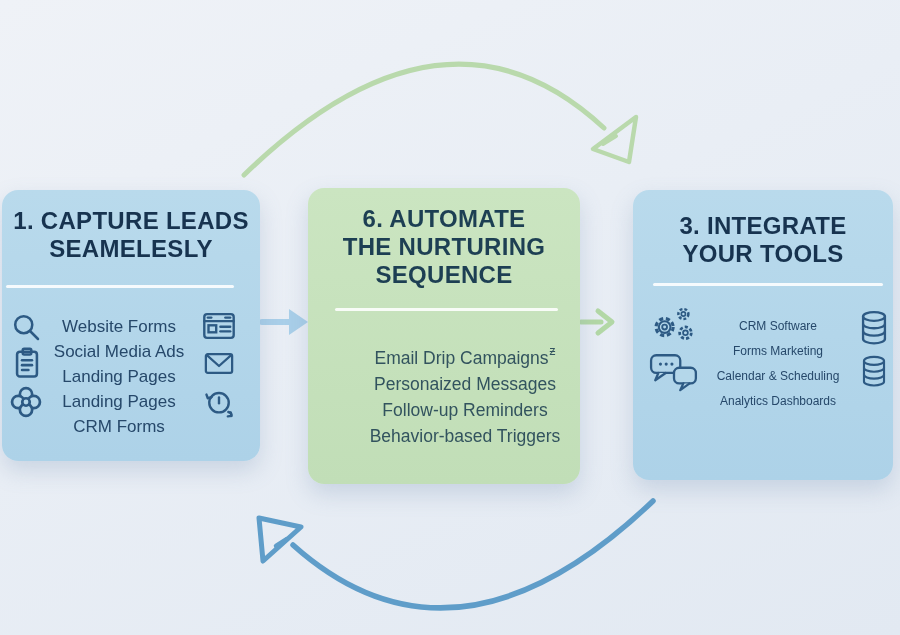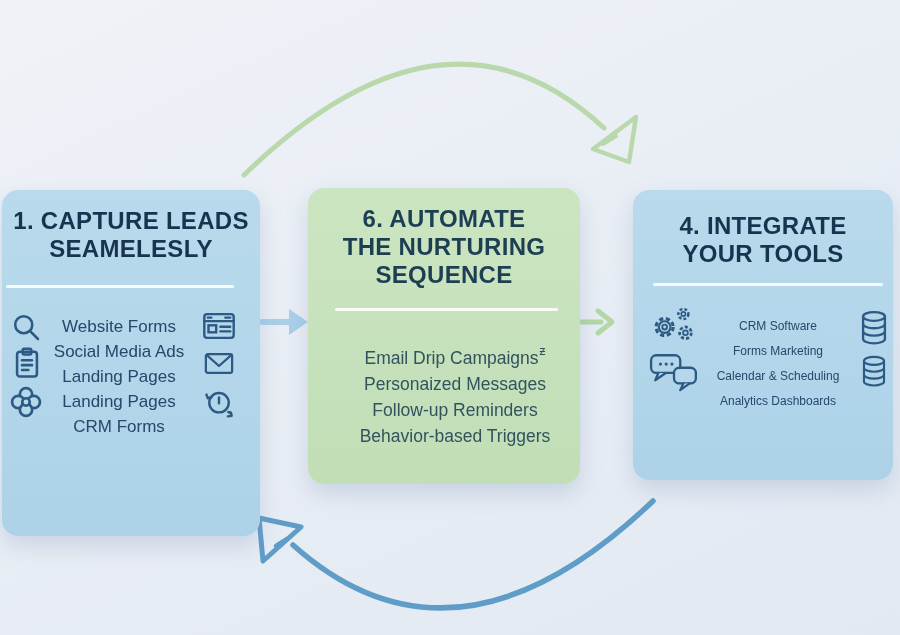--- a/index.html
+++ b/index.html
@@ -9,37 +9,37 @@
     background:linear-gradient(155deg,#eff2f7 0%,#e9eef5 45%,#e2e9f2 100%);
     position:relative; overflow:hidden;
   }
   .stage { position:absolute; inset:0; }
   svg.overlay { position:absolute; left:0; top:0; pointer-events:none; }
 
   .card {
     position:absolute; border-radius:16px;
     box-shadow:0 10px 22px rgba(110,140,175,.25);
   }
-  #card1 { left:2px;  top:190px; width:258px; height:346px; background:linear-gradient(180deg,#b9daec,#add2e8); }
+  #card1 { left:2px;  top:190px; width:258px; height:271px; background:linear-gradient(180deg,#b9daec,#add2e8); }
   #card2 { left:308px; top:188px; width:272px; height:296px; background:linear-gradient(180deg,#cbe5c1,#c1deb7); }
   #card3 { left:633px; top:190px; width:260px; height:290px; background:linear-gradient(180deg,#b9daec,#add2e8); }
 
   .title { position:absolute; left:0; right:0; text-align:center; font-weight:bold; letter-spacing:.3px; }
   #card1 .title { top:17px; font-size:24px; line-height:28px; color:#17334f; }
   #card2 .title { top:17px; font-size:24px; line-height:28px; color:#1d3f53; }
   #card3 .title { top:22px; font-size:24px; line-height:28px; color:#17334f; }
 
   .divider { position:absolute; height:3px; background:rgba(255,255,255,.88); border-radius:2px; }
   #card1 .divider { left:4px;  width:228px; top:95px; }
   #card2 .divider { left:27px; width:223px; top:120px; }
   #card3 .divider { left:20px; width:230px; top:93px; }
 
   .items { position:absolute; text-align:center; font-weight:500; }
   #card1 .items { top:124px; left:34px;  width:166px; font-size:17px;  line-height:25px; color:#26486a;text-align:center; }
-  #card2 .items { top:152px; left:0;     width:100%;  font-size:17.5px; line-height:26px; color:#32535e;padding-left:11px; }
+  #card2 .items { top:152px; left:10px;     width:100%;  font-size:17.5px; line-height:26px; color:#32535e;padding-left:11px; }
   #card3 .items { top:124px; left:50px;  width:190px; font-size:12px;  line-height:25px; color:#26486a; white-space:nowrap; }
 
   .items sup { font-size:12px; position:relative; top:-2px; margin-left:1px; }
 
   .icon { position:absolute; display:block; }
   .icon svg { display:block; width:100%; height:100%; }
 </style>
 </head>
 <body>
 
@@ -144,21 +144,21 @@
     <div class="items">
       <div><span>Email Drip Campaigns</span><sup>ƶ</sup></div>
       <div>Personaized Messages</div>
       <div>Follow-up Reminders</div>
       <div>Behavior-based Triggers</div>
     </div>
   </div>
 
   <div class="card" id="card3">
     <div class="title">
-      <div>4. INTEGRATE</div>
+      <div>3. INTEGRATE</div>
       <div>YOUR TOOLS</div>
     </div>
     <div class="divider"></div>
 
     <div class="items">
       <div>CRM Software</div>
       <div>Forms Marketing</div>
       <div>Calendar &amp; Scheduling</div>
       <div>Analytics Dashboards</div>
     </div>

